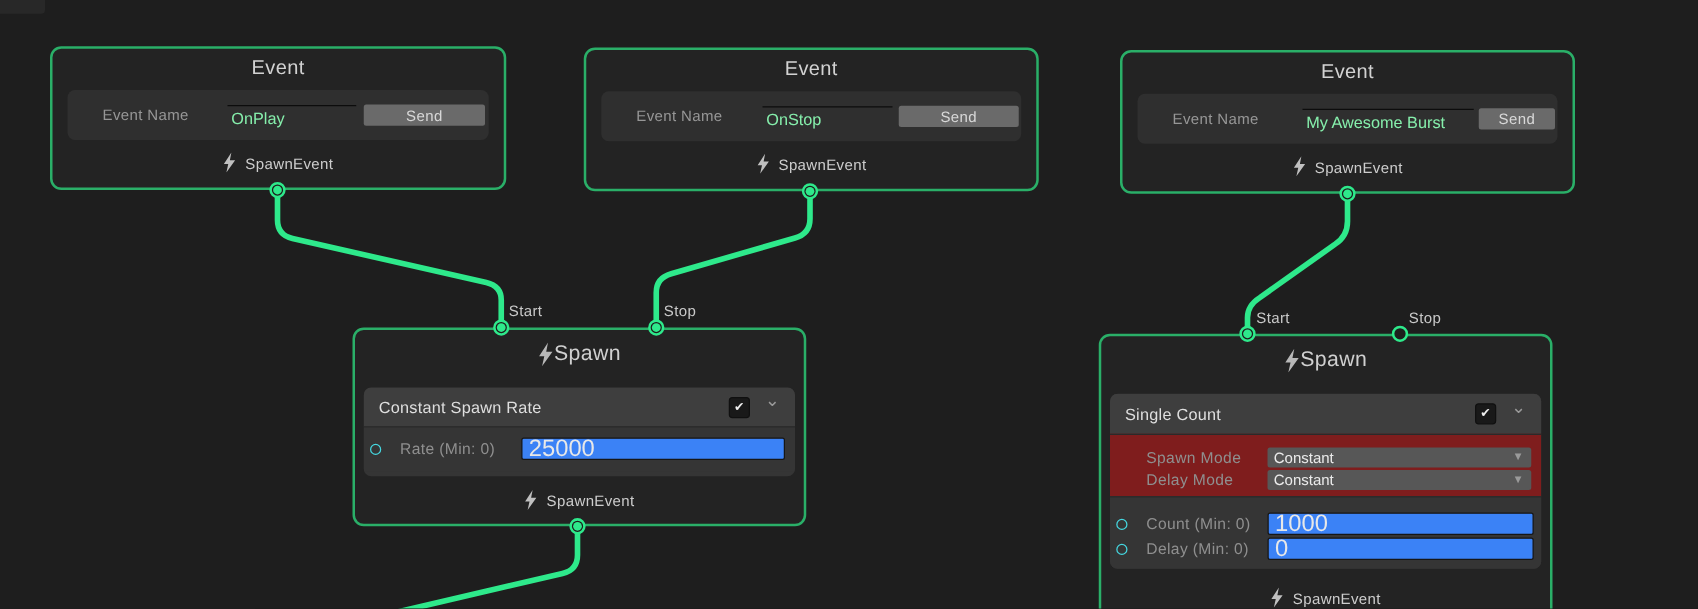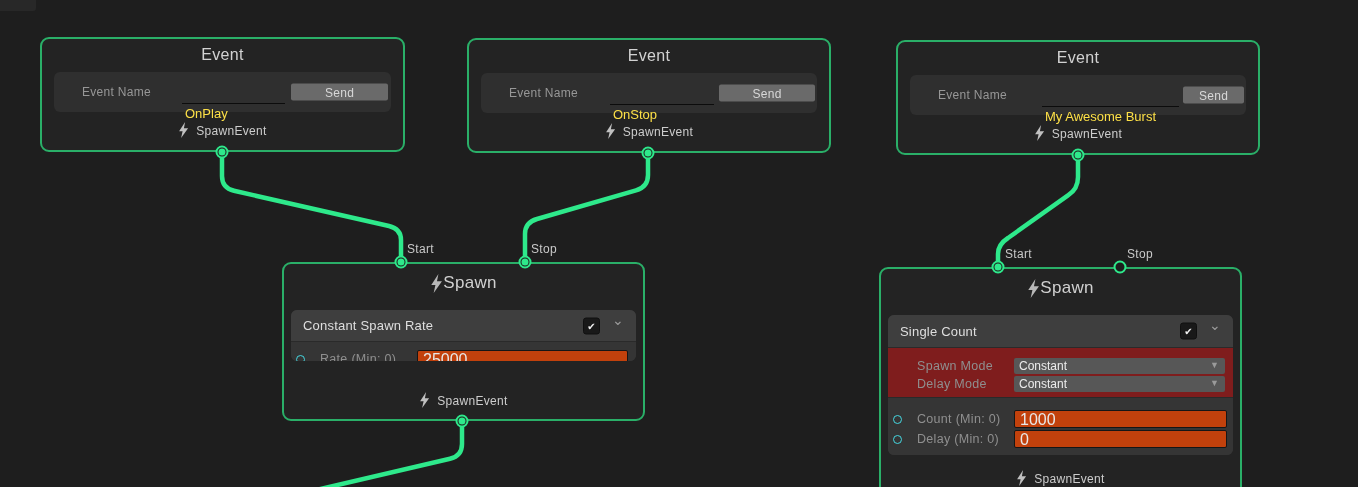--- a/index.html
+++ b/index.html
@@ -11,21 +11,21 @@
   .tl-artifact{position:absolute;left:0;top:0;width:36px;height:11px;background:#282828;border-bottom-right-radius:3px;}
   .wires{position:absolute;left:0;top:0;width:1358px;height:487px;}
   .wires path{fill:none;stroke:#2ee98b;stroke-width:4.5;stroke-linejoin:round;stroke-linecap:butt;}
 
   .node{position:absolute;background:#232323;border:2px solid #2aaf68;border-radius:9px;box-sizing:border-box;}
   .node-title{text-align:center;color:#d2d2d2;font-size:16px;margin-top:7px;letter-spacing:.3px;}
   .spawn-title{margin-top:9px;display:flex;justify-content:center;align-items:center;gap:0;font-size:17px;color:#d0d0d0;letter-spacing:.3px;}
 
   .event-panel{position:absolute;left:12px;right:12px;top:33px;height:40px;background:#2f2f2f;border-radius:6px;}
   .field-label{position:absolute;left:28px;top:50%;transform:translateY(-50%);color:#979797;font-size:12px;letter-spacing:.3px;}
-  .event-input{position:absolute;top:12px;height:19px;border-top:1px solid #0c0c0c;color:#fde047;font-size:13px;padding:2px 0 0 3px;box-sizing:border-box;margin-top:19px;}
+  .event-input{position:absolute;top:12px;height:19px;border-top:1px solid #0c0c0c;color:#86efac;font-size:13px;padding:2px 0 0 3px;box-sizing:border-box;}
   .in-a{left:128px;width:103px;}
   .in-b{left:129px;width:104px;}
   .in-c{left:132px;width:137px;}
   .send-btn{position:absolute;top:50%;transform:translateY(-50%);height:17px;background:#6a6a6a;border-radius:2px;color:#d8d8d8;font-size:12px;display:flex;align-items:center;justify-content:center;letter-spacing:.3px;cursor:pointer;}
   .send-a{left:237px;width:97px;}
   .send-b{left:238px;width:96px;}
   .send-c{left:273px;width:61px;}
 
   .output-row{position:absolute;left:0;right:0;display:flex;align-items:flex-end;justify-content:center;gap:7px;color:#cdcdcd;font-size:12px;letter-spacing:.3px;}
   .out-ev{bottom:12px;}
@@ -37,21 +37,21 @@
   .block{position:absolute;border-radius:6px;overflow:hidden;background:#353535;}
   .blk-header{position:relative;height:31px;background:#3e3e3e;display:flex;align-items:center;padding-left:12px;color:#dfdfdf;font-size:13px;letter-spacing:.2px;box-sizing:border-box;}
   .blk-check{position:absolute;right:36px;top:50%;transform:translateY(-50%);width:15px;height:15px;background:#191919;border:1px solid #101010;border-radius:3px;display:flex;align-items:center;justify-content:center;color:#f0f0f0;font-size:10px;cursor:pointer;}
   .blk-chevron{position:absolute;right:12px;top:2px;color:#9a9a9a;font-size:14px;cursor:pointer;}
   .blk-section{position:relative;border-top:1px solid #2a2a2a;}
   .sec-io{background:#353535;}
   .sec-settings{background:#7f1d1d;}
 
   .prop-port{position:absolute;left:5px;width:7px;height:7px;border:1.5px solid #45d7e0;border-radius:50%;background:transparent;}
   .prop-label{position:absolute;left:29px;color:#8f8f8f;font-size:12.5px;letter-spacing:.3px;white-space:nowrap;}
-  .prop-input{position:absolute;left:126px;height:18px;background:#c2410c;border:1px solid #161616;border-radius:2px;color:#e8e8e8;font-size:16px;line-height:17px;padding-left:5px;box-sizing:border-box;}
+  .prop-input{position:absolute;left:126px;height:18px;background:#3b82f6;border:1px solid #161616;border-radius:2px;color:#e8e8e8;font-size:19px;line-height:17px;padding-left:5px;box-sizing:border-box;}
   .dropdown{position:absolute;left:126px;right:8px;height:16px;background:#575757;border-radius:2px;color:#ebebeb;font-size:12px;line-height:16px;padding-left:5px;box-sizing:border-box;cursor:pointer;}
   .dd-arrow{position:absolute;right:6px;top:-1px;color:#9a9a9a;font-size:9px;}
 
   .flow-label{position:absolute;color:#c9c9c9;font-size:12px;letter-spacing:.3px;}
 
   .port{position:absolute;width:9px;height:9px;border:2px solid #2ee98b;border-radius:50%;background:#1d1d1d;transform:translate(-50%,-50%);cursor:pointer;}
   .port.connected::after{content:"";position:absolute;inset:1px;background:#2ee98b;border-radius:50%;}
 </style>
 </head>
 <body>
@@ -112,21 +112,21 @@
     </div>
   </div>
 
   <div class="node" style="left:282px;top:262px;width:363px;height:159px">
     <div class="spawn-title">
       <svg class="bolt" width="13" height="19" viewBox="0 0 10 16">
           <path d="M6.6 0 L0.6 9.2 H4.1 L2.6 16 L9.6 6.2 H5.4 Z" fill="#b8b8b8"></path>
         </svg>
       <span>Spawn</span>
     </div>
-    <div class="block" style="left:7px;top:46px;width:345px;height:51px">
+    <div class="block" style="left:7px;top:46px;width:345px;height:71px">
       <div class="blk-header">
         <span>Constant Spawn Rate</span>
         <span class="blk-check">✔</span>
         <span class="blk-chevron">⌄</span>
       </div>
       <div class="blk-section sec-io" style="height:35px">
         <span class="prop-port" style="top:13px"></span>
         <span class="prop-label" style="top:10px">Rate (Min: 0)</span>
         <div class="prop-input" style="top:8px;right:8px">25000</div>
       </div>

